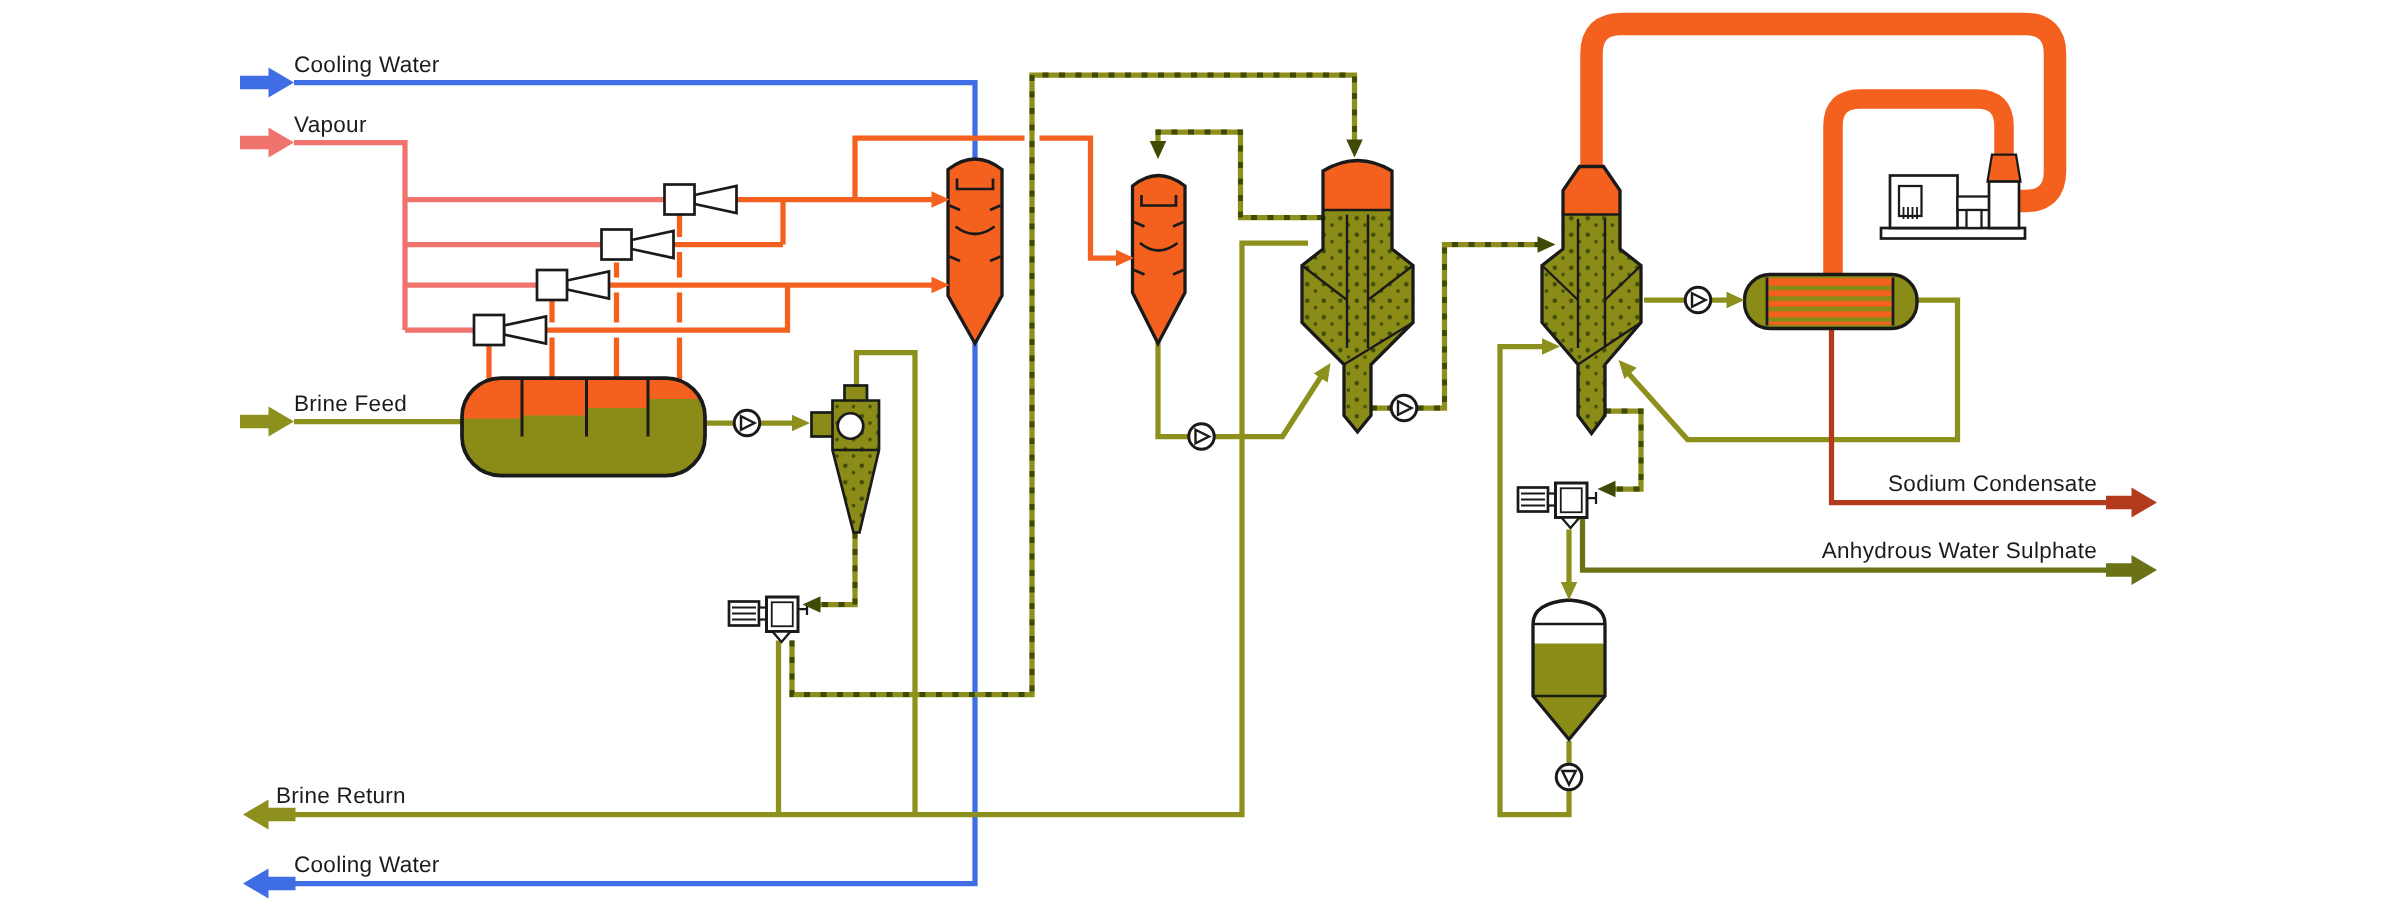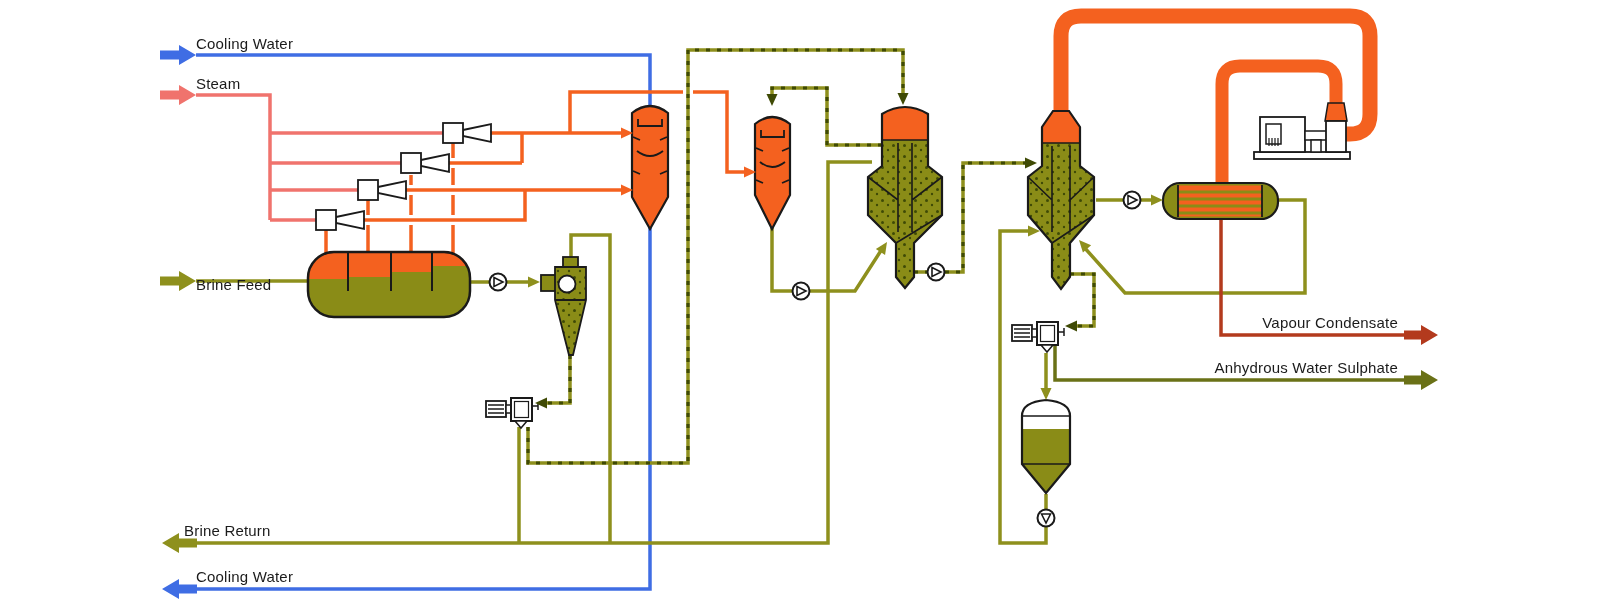--- a/index.html
+++ b/index.html
@@ -264,19 +264,19 @@
     <polygon class="arr-salmon" points="160,90.5 179,90.5 179,85 196,95 179,105 179,99.5 160,99.5"></polygon>
     <polygon class="arr-olive" points="160,276.5 179,276.5 179,271 196,281 179,291 179,285.5 160,285.5"></polygon>
     <polygon class="arr-olive" points="162,543 179,533 179,538.5 197,538.5 197,547.5 179,547.5 179,553"></polygon>
     <polygon class="arr-blue" points="162,589 179,579 179,584.5 197,584.5 197,593.5 179,593.5 179,599"></polygon>
     <polygon class="arr-red" points="1404,330.5 1421,330.5 1421,325 1438,335 1421,345 1421,339.5 1404,339.5"></polygon>
     <polygon class="arr-dark" points="1404,375.5 1421,375.5 1421,370 1438,380 1421,390 1421,384.5 1404,384.5"></polygon>
   </g>
 </svg>
 
   <div class="lbl" style="left:196px;top:35px">Cooling Water</div>
-  <div class="lbl" style="left:196px;top:75px">Steam</div>
-  <div class="lbl" style="left:196px;top:276px">Brine Feed</div>
+  <div class="lbl" style="left:196px;top:75px">Vapour</div>
+  <div class="lbl" style="left:196px;top:261px">Brine Feed</div>
   <div class="lbl" style="left:184px;top:522px">Brine Return</div>
   <div class="lbl" style="left:196px;top:568px">Cooling Water</div>
-  <div class="lbl r" style="right:202px;top:314px">Vapour Condensate</div>
+  <div class="lbl r" style="right:202px;top:314px">Sodium Condensate</div>
   <div class="lbl r" style="right:202px;top:359px">Anhydrous Water Sulphate</div>
 </div>
 
 </body></html>

